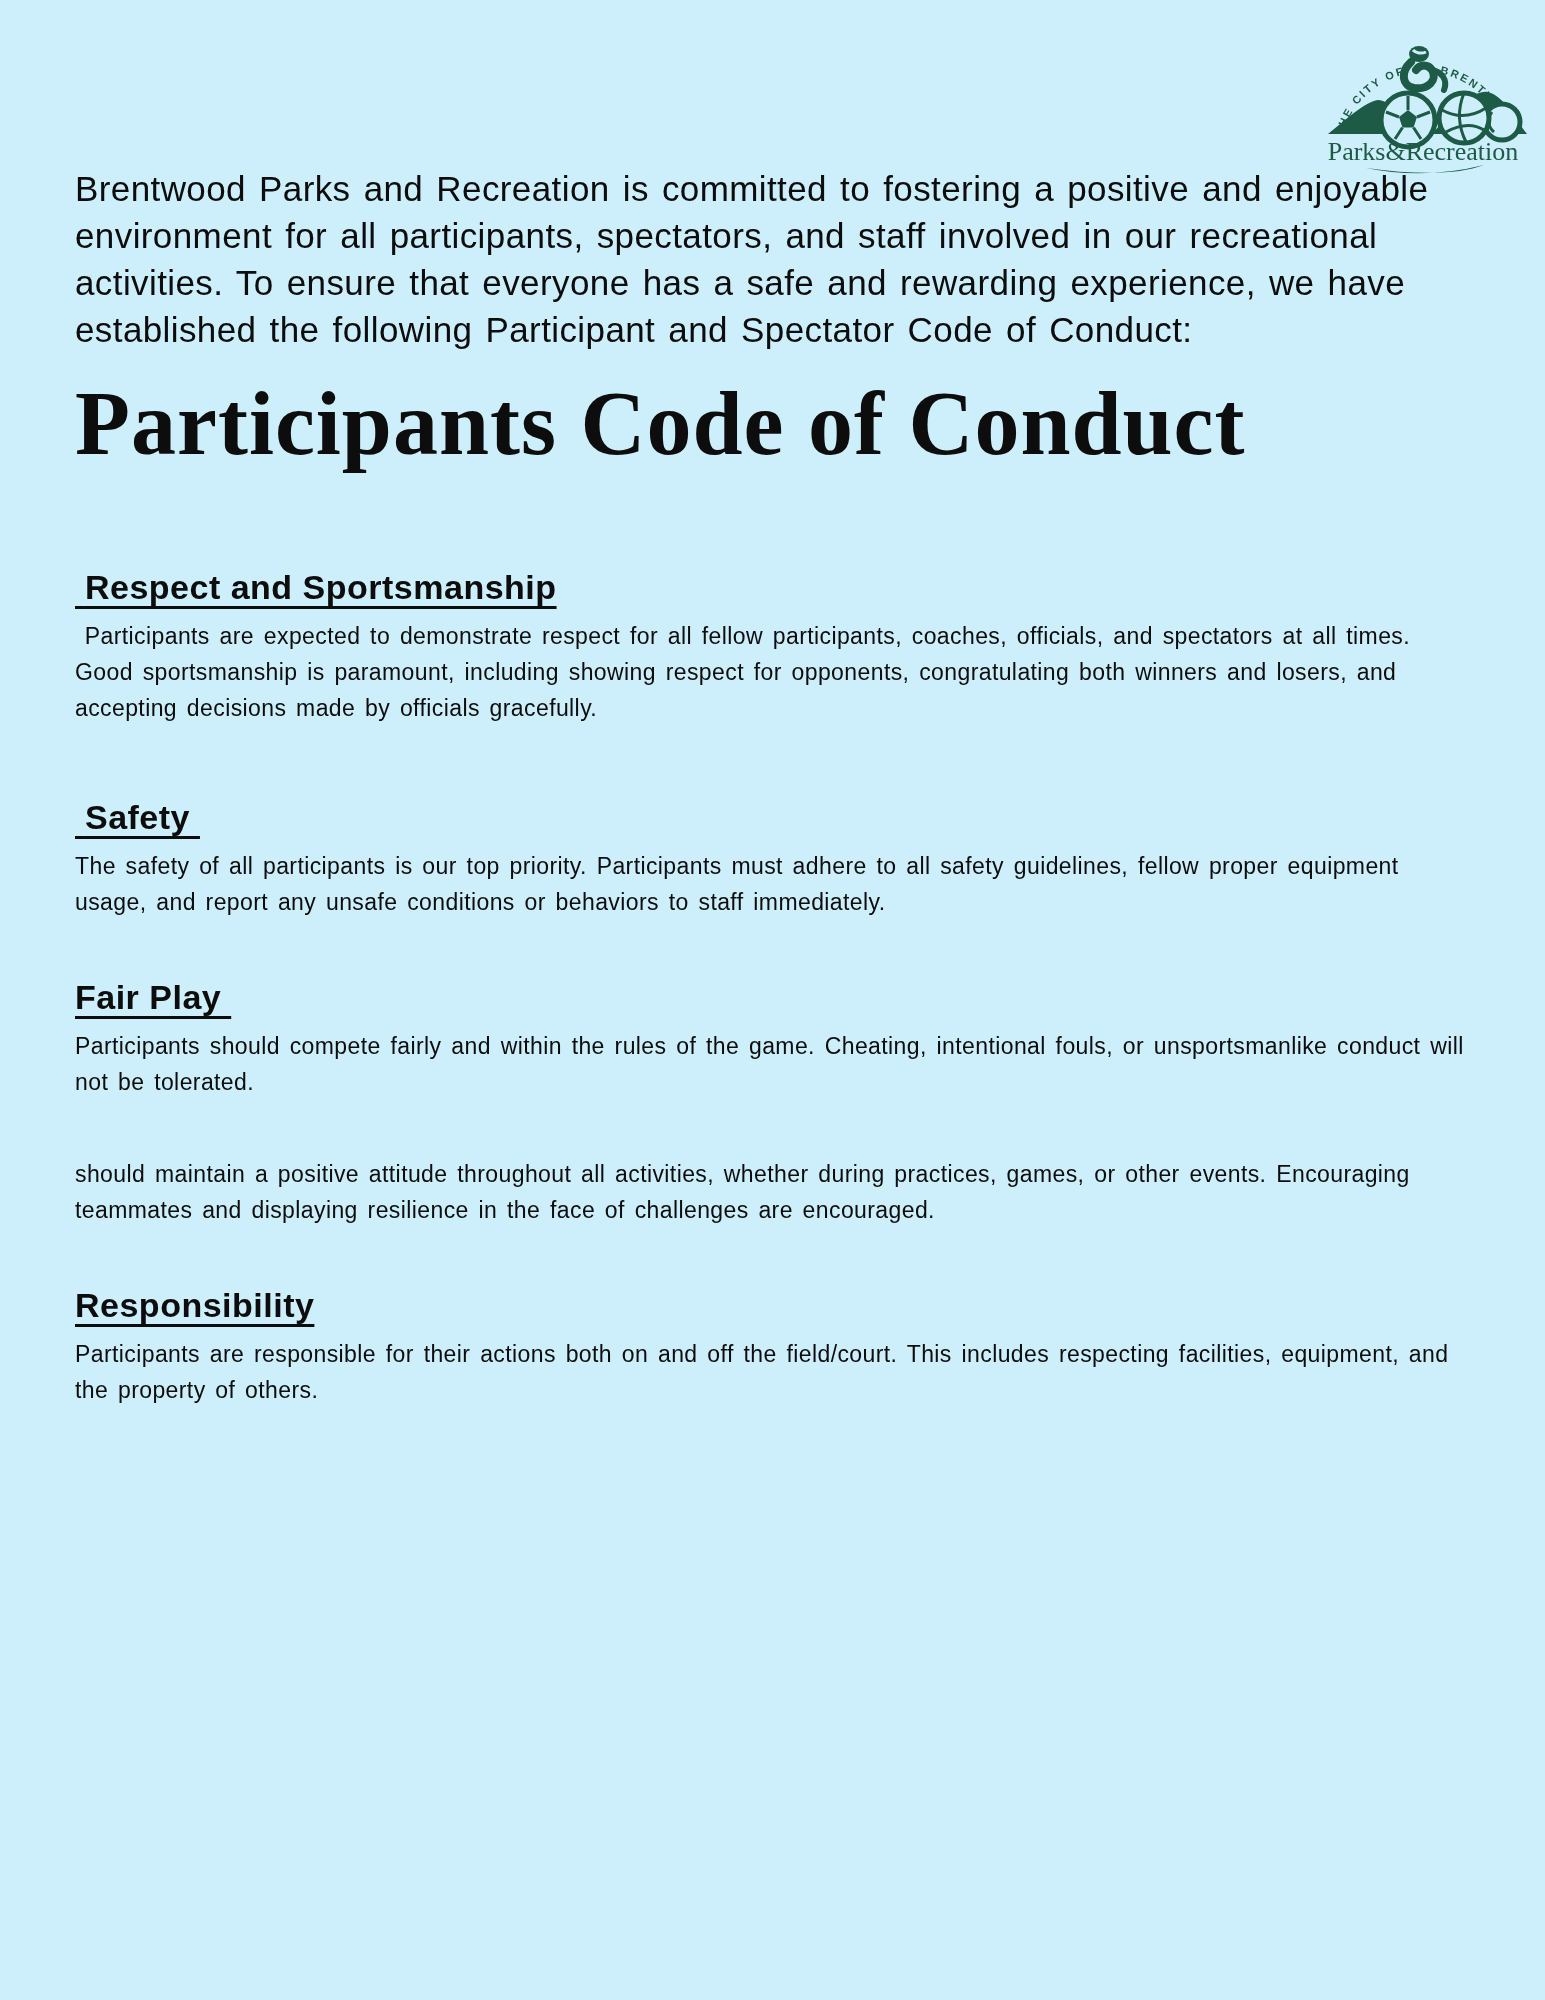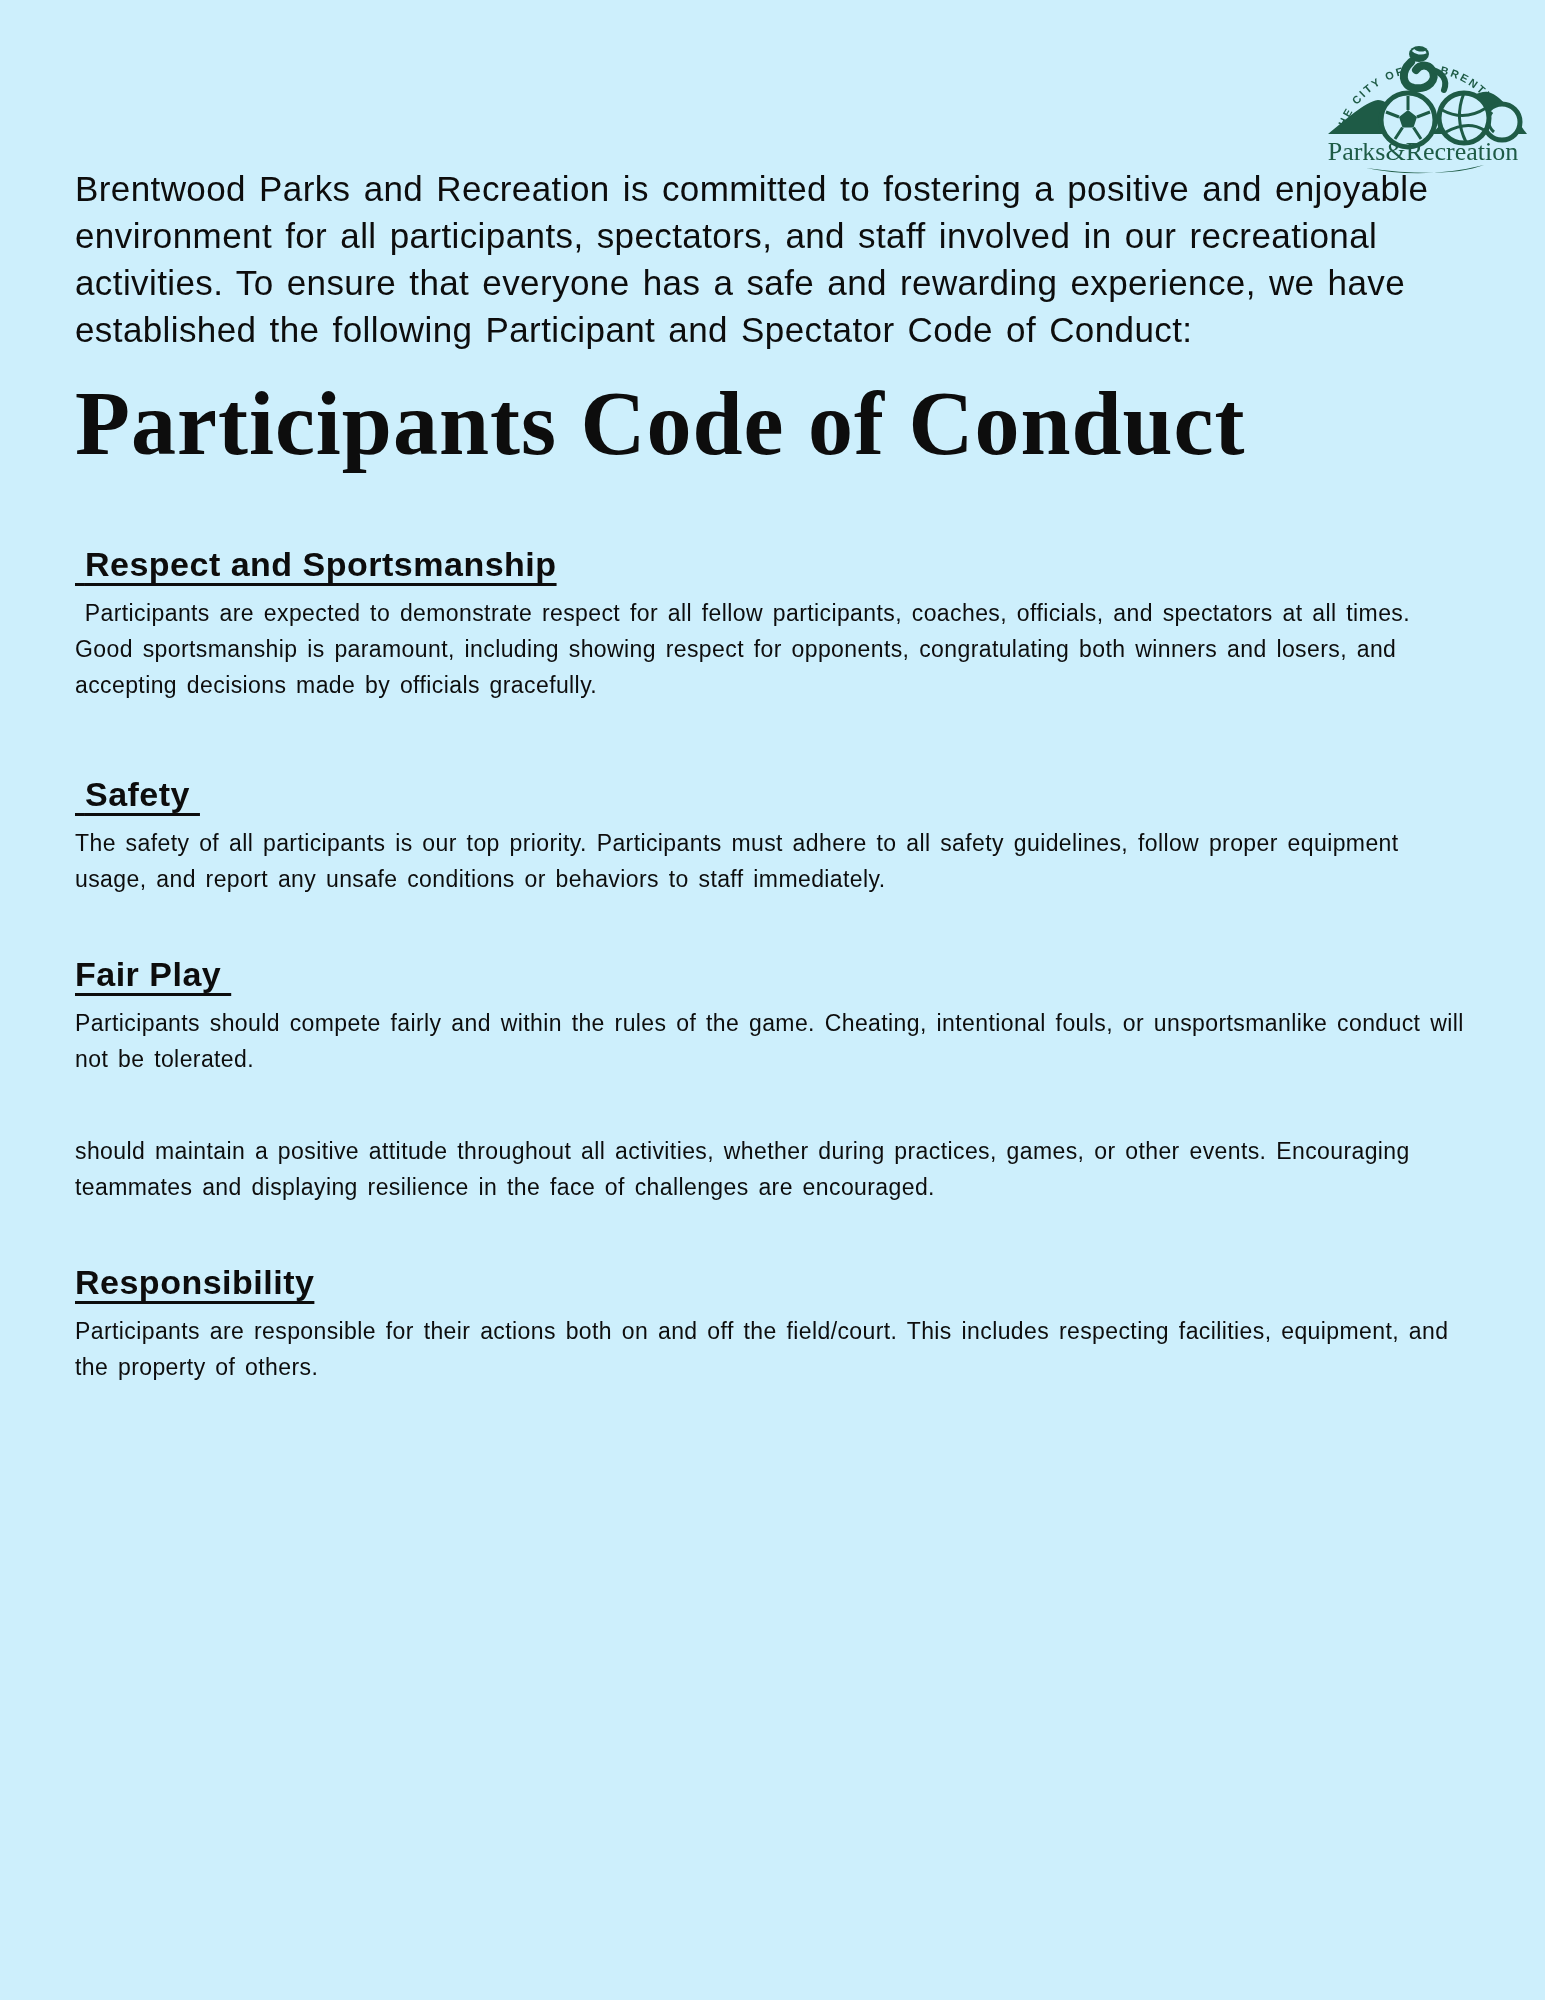--- a/index.html
+++ b/index.html
@@ -43,21 +43,21 @@
     font-family:"Liberation Serif", serif;
     font-weight:700;
     font-size:90px;
     line-height:1.0;
     letter-spacing:1px;
     text-decoration-thickness:8px;
     text-underline-offset:13px;
     white-space:pre-wrap;
   }
   .section{margin:56px 0 0 0;}
-  .section.first{margin-top:74px;}
+  .section.first{margin-top:97px;}
   .section.second{margin-top:70px;}
   .section-heading{
     margin:0;
     font-size:34px;
     font-weight:700;
     line-height:42px;
     letter-spacing:0.5px;
     text-decoration:underline;
     text-decoration-thickness:3px;
     text-underline-offset:7px;
@@ -124,21 +124,21 @@
 
     <h1 class="doc-title">Participants Code of Conduct</h1>
 
     <section class="section first">
       <h2 class="section-heading"> Respect and Sportsmanship</h2>
       <p class="section-body"> Participants are expected to demonstrate respect for all fellow participants, coaches, officials, and spectators at all times. Good sportsmanship is paramount, including showing respect for opponents, congratulating both winners and losers, and accepting decisions made by officials gracefully.</p>
     </section>
 
     <section class="section second">
       <h2 class="section-heading"> Safety </h2>
-      <p class="section-body">The safety of all participants is our top priority. Participants must adhere to all safety guidelines, follow proper equipment usage, and report any unsafe conditions or behaviors to staff immediately.</p>
+      <p class="section-body">The safety of all participants is our top priority. Participants must adhere to all safety guidelines, fellow proper equipment usage, and report any unsafe conditions or behaviors to staff immediately.</p>
     </section>
 
     <section class="section">
       <h2 class="section-heading">Fair Play </h2>
       <p class="section-body">Participants should compete fairly and within the rules of the game. Cheating, intentional fouls, or unsportsmanlike conduct will not be tolerated.</p>
     </section>
 
     <section class="section">
       <p class="section-body">should maintain a positive attitude throughout all activities, whether during practices, games, or other events. Encouraging teammates and displaying resilience in the face of challenges are encouraged.</p>
     </section>

